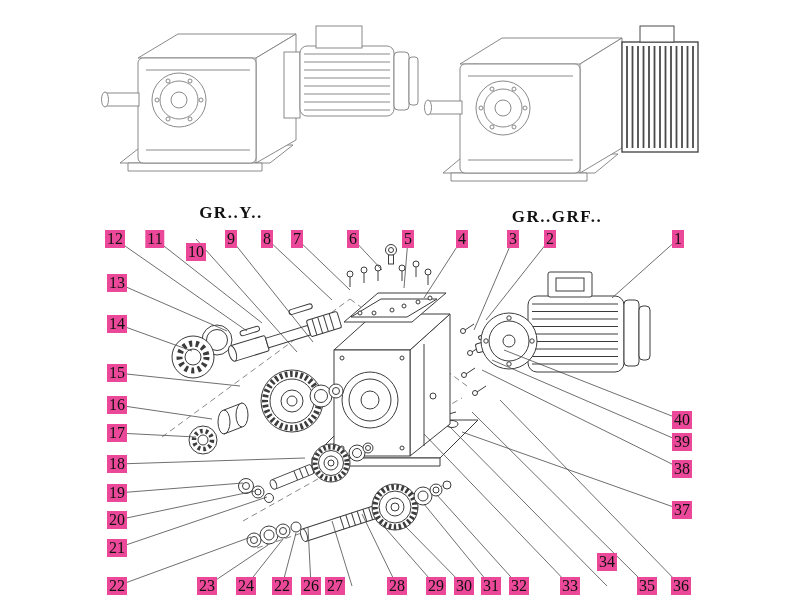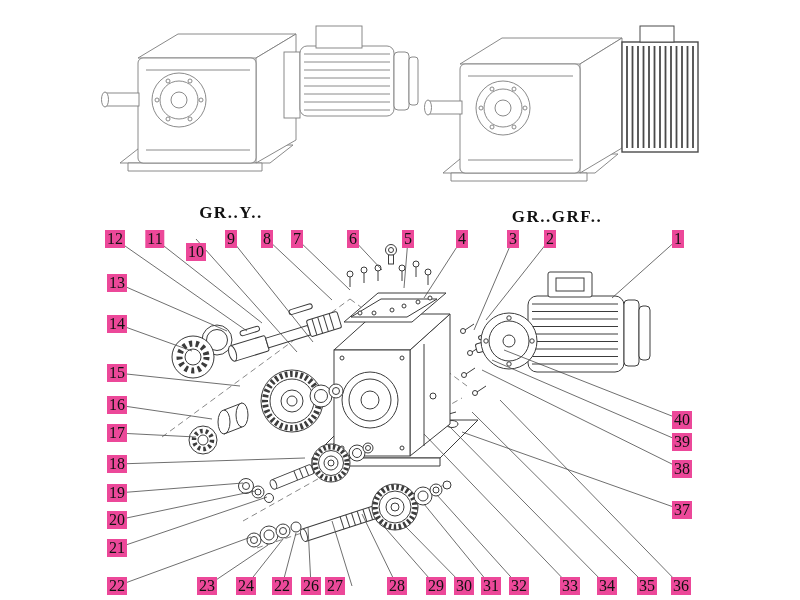--- a/index.html
+++ b/index.html
@@ -398,21 +398,21 @@
       <span class="callout" style="left: 246px; top: 586px;">24</span>
       <span class="callout" style="left: 282px; top: 586px;">22</span>
       <span class="callout" style="left: 311px; top: 586px;">26</span>
       <span class="callout" style="left: 335px; top: 586px;">27</span>
       <span class="callout" style="left: 397px; top: 586px;">28</span>
       <span class="callout" style="left: 436px; top: 586px;">29</span>
       <span class="callout" style="left: 464px; top: 586px;">30</span>
       <span class="callout" style="left: 491px; top: 586px;">31</span>
       <span class="callout" style="left: 519px; top: 586px;">32</span>
       <span class="callout" style="left: 570px; top: 586px;">33</span>
-      <span class="callout" style="left: 607px; top: 586px;">34</span>
+      <span class="callout" style="left: 607px; top: 562px;">34</span>
       <span class="callout" style="left: 647px; top: 586px;">35</span>
       <span class="callout" style="left: 681px; top: 586px;">36</span>
       <span class="callout" style="left: 682px; top: 510px;">37</span>
       <span class="callout" style="left: 682px; top: 469px;">38</span>
       <span class="callout" style="left: 682px; top: 442px;">39</span>
       <span class="callout" style="left: 682px; top: 420px;">40</span>
     </div>
 </div>
 
 </body></html>

